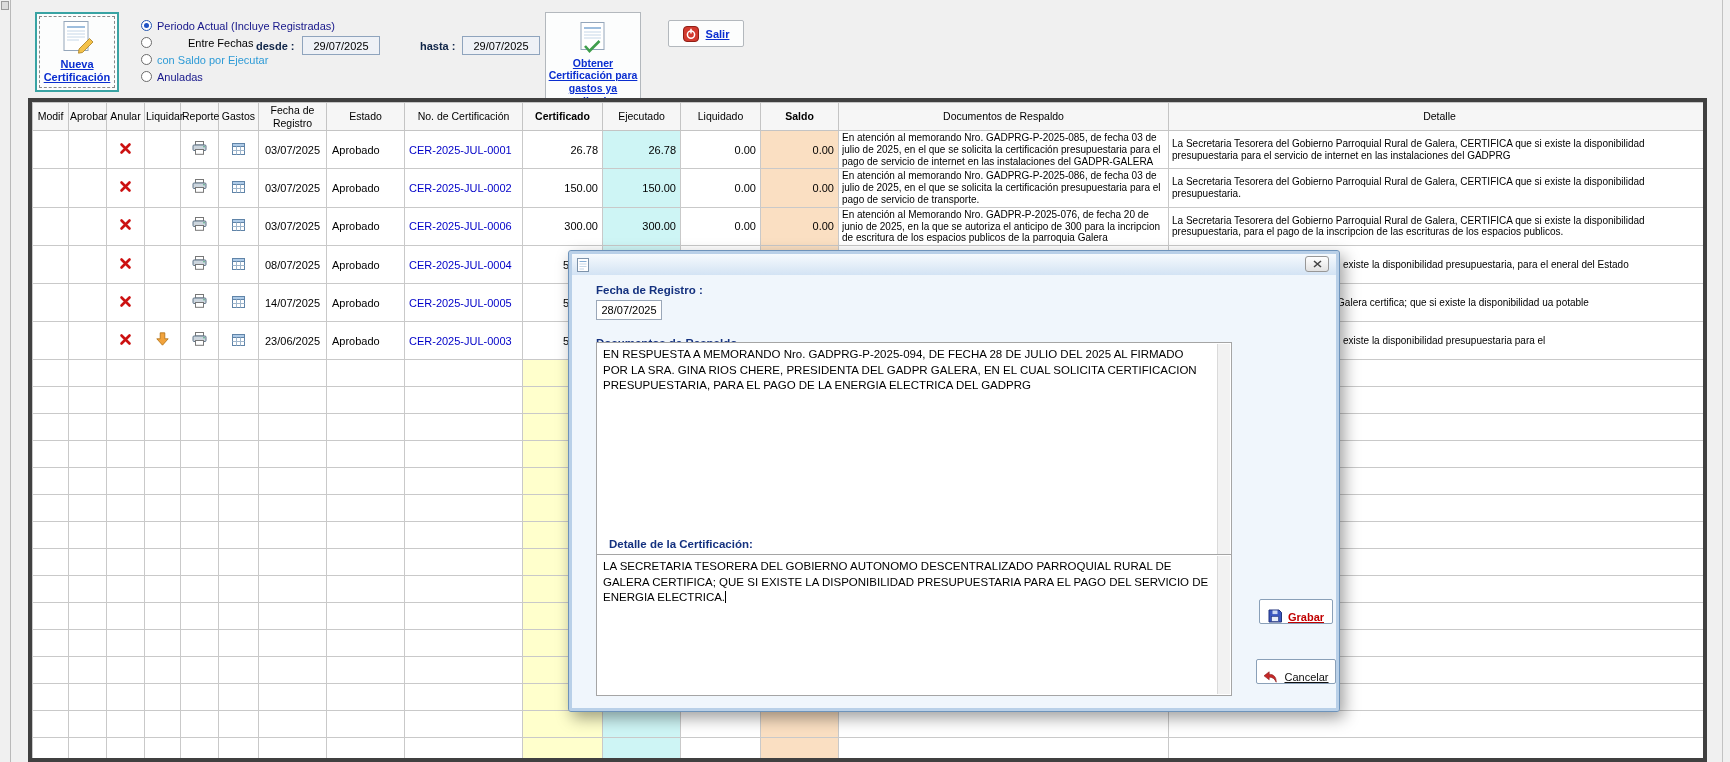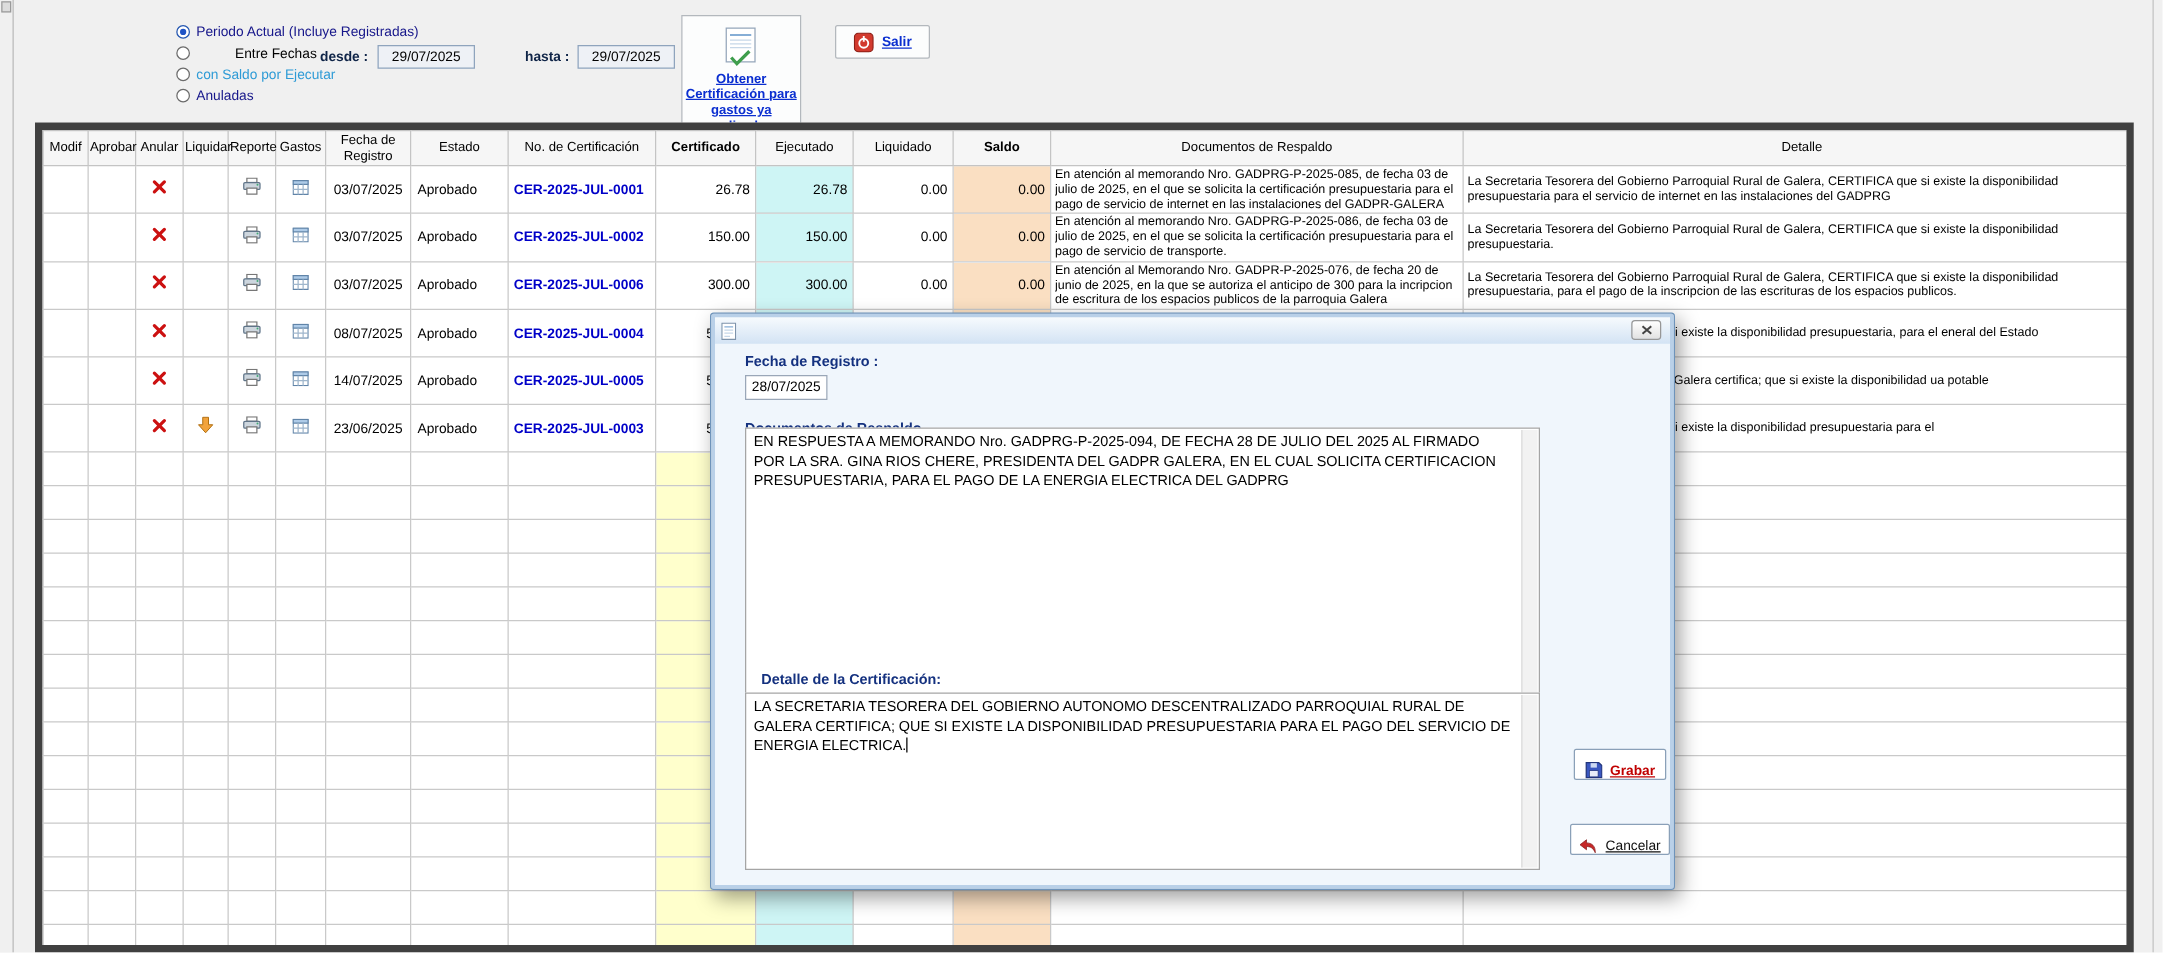--- a/index.html
+++ b/index.html
@@ -30,31 +30,31 @@
   .lbl-desde { left:228px; top:32px; }
   .lbl-hasta { left:392px; top:32px; }
   .date-box { position:absolute; top:28px; width:78px; height:19px; background:#eef1f6; border:1px solid #8fa4bd; font-size:11px; display:flex; align-items:center; justify-content:center; cursor:text; }
   .box-desde { left:274px; }
   .box-hasta { left:434px; }
 
   .btn-salir { position:absolute; left:640px; top:12px; width:76px; height:27px; display:flex; align-items:center; justify-content:center; gap:7px; background:#fcfdfd; border:1px solid #b3b8bd; border-radius:2px; cursor:pointer; }
   .salir-label { color:#0a2ed0; text-decoration:underline; font-size:11px; font-weight:bold; }
 
   
-  .table-wrap { position:absolute; left:28px; top:98px; width:1679px; height:664px; background:#fff; border:6px solid #404040; overflow:hidden; }
+  .table-wrap { position:absolute; left:28px; top:98px; width:1679px; height:664px; background:#fff; border:4px solid #404040; overflow:hidden; }
   table { border-collapse:collapse; table-layout:fixed; width:1678px; }
   th { background:#f6f6f6; border:1px solid #c4c4c4; font-weight:normal; font-size:10.5px; height:28px; text-align:center; line-height:1.15; padding:0 1px; cursor:default; }
   th:nth-child(10), th:nth-child(13) { font-weight:bold; }
   td { border:1px solid #c9c9c9; background:#fff; overflow:hidden; }
   tr.data-row { height:38px; }
   tr.empty-row { height:27px; }
   td.icon-cell { text-align:center; vertical-align:middle; }
   td.c { text-align:center; font-size:11px; }
   td.estado { text-align:left; padding-left:5px; }
-  td.num { color:var(--cert-link,#0000c8); font-weight:bold; font-size:11px; padding-left:4px; }
+  td.num { color:var(--cert-link,#0000c8); font-weight:normal; font-size:11px; padding-left:4px; }
   td.amt { text-align:right; padding-right:4px; font-size:11px; }
   td.partial { text-align:left; padding-left:40px; }
   td.ejec { background:var(--ejecutado-bg,#cef5f5); }
   td.saldo { background:var(--saldo-bg,#fadfc2); }
   td.cert-empty { background:var(--empty-cert-bg,#ffffcc); }
   td.small { font-size:10px; line-height:1.18; padding:1px 3px; vertical-align:middle; }
   .clip { max-height:36px; overflow:hidden; }
   .ic { display:inline-block; line-height:0; }
 
   
@@ -89,20 +89,34 @@
 </style>
 </head>
 <body>
 
 <div class="left-strip">
   <div class="strip-grip"></div>
 </div>
 
 <div class="toolbar">
 
+  <button class="big-btn btn-new">
+    <span class="ic">
+      <svg width="40" height="36" viewBox="0 0 40 36">
+        <rect x="7" y="1.5" width="24" height="29" fill="#fff" stroke="#94a6ba"></rect>
+        <line x1="10" y1="7" x2="28" y2="7" stroke="#86aed6" stroke-width="1.6"></line>
+        <line x1="10" y1="11" x2="28" y2="11" stroke="#c6d7e8"></line>
+        <line x1="10" y1="14" x2="28" y2="14" stroke="#c6d7e8"></line>
+        <line x1="10" y1="17" x2="28" y2="17" stroke="#c6d7e8"></line>
+        <line x1="10" y1="20" x2="22" y2="20" stroke="#c6d7e8"></line>
+        <path d="M22 29 L32.5 18.5 L36 22 L25.5 32.5 L21.5 33.2 Z" fill="#f4c24a" stroke="#a87e1e" stroke-width="0.8"></path>
+      </svg>
+    </span>
+    <span class="blue-link">Nueva Certificación</span>
+  </button>
 
   <div class="radio-group">
     <div class="radio checked">
       <span class="rb"></span>
       <span class="rl" style="color: rgb(22, 22, 138);">Periodo Actual (Incluye Registradas)</span>
     </div>
     <div class="radio">
       <span class="rb"></span>
       <span class="rl" style="color: rgb(0, 0, 0); margin-left: 31px;">Entre Fechas</span>
     </div>

